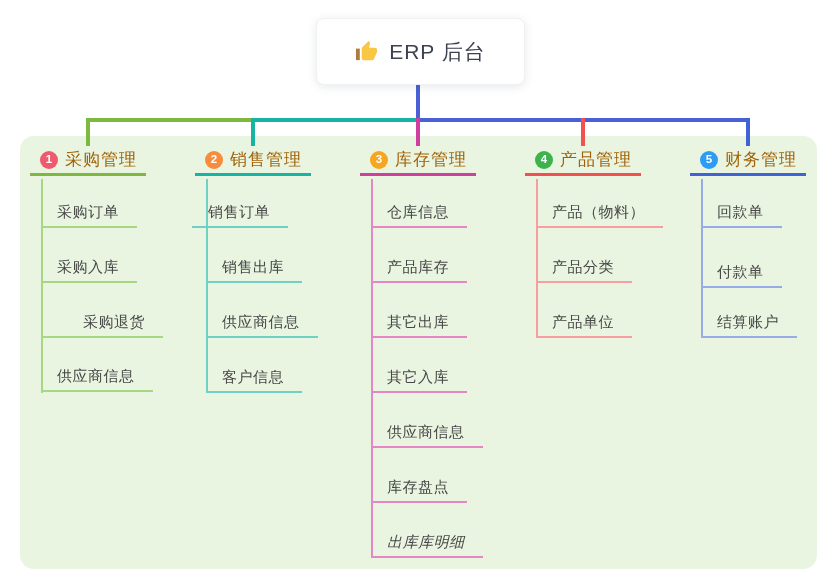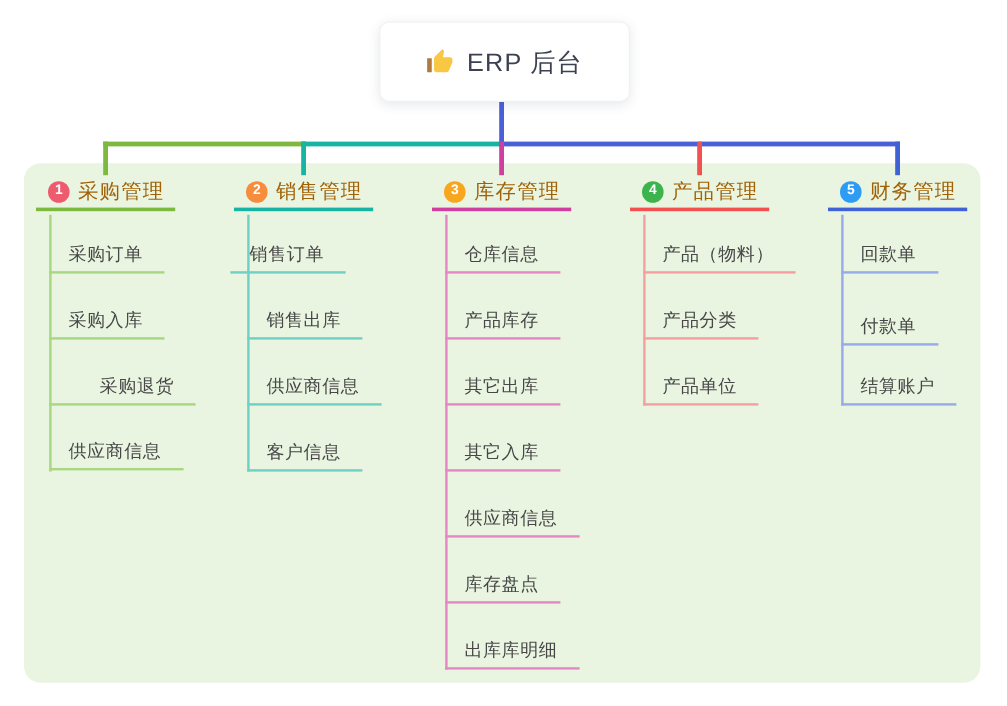--- a/index.html
+++ b/index.html
@@ -105,21 +105,21 @@
         <span class="branch-badge" style="background: rgb(247, 167, 31);">3</span>
         <span class="branch-label">库存管理</span>
       </div>
       <div class="trunk" style="left: 371px; top: 179px; height: 379px; background: rgb(230, 135, 197);"></div>
       <div class="child-node" style="left: 371px; top: 198px; border-bottom: 2px solid rgb(230, 135, 197);">仓库信息</div>
       <div class="child-node" style="left: 371px; top: 253px; border-bottom: 2px solid rgb(230, 135, 197);">产品库存</div>
       <div class="child-node" style="left: 371px; top: 308px; border-bottom: 2px solid rgb(230, 135, 197);">其它出库</div>
       <div class="child-node" style="left: 371px; top: 363px; border-bottom: 2px solid rgb(230, 135, 197);">其它入库</div>
       <div class="child-node" style="left: 371px; top: 418px; border-bottom: 2px solid rgb(230, 135, 197);">供应商信息</div>
       <div class="child-node" style="left: 371px; top: 473px; border-bottom: 2px solid rgb(230, 135, 197);">库存盘点</div>
-      <div class="child-node" style="left: 371px; top: 528px; border-bottom: 2px solid rgb(230, 135, 197);">出库库明细</div>
+      <div class="child-node" style="left: 371px; top: 528px; border-bottom: 2px solid rgb(230, 135, 197); font-style: italic;">出库库明细</div>
       <div class="branch-node" style="left: 525px; top: 146px; border-bottom: 3px solid rgb(242, 81, 79);">
         <span class="branch-badge" style="background: rgb(61, 179, 77);">4</span>
         <span class="branch-label">产品管理</span>
       </div>
       <div class="trunk" style="left: 536px; top: 179px; height: 159px; background: rgb(247, 159, 160);"></div>
       <div class="child-node" style="left: 536px; top: 198px; border-bottom: 2px solid rgb(247, 159, 160);">产品（物料）</div>
       <div class="child-node" style="left: 536px; top: 253px; border-bottom: 2px solid rgb(247, 159, 160);">产品分类</div>
       <div class="child-node" style="left: 536px; top: 308px; border-bottom: 2px solid rgb(247, 159, 160);">产品单位</div>
       <div class="branch-node" style="left: 690px; top: 146px; border-bottom: 3px solid rgb(63, 98, 215);">
         <span class="branch-badge" style="background: rgb(45, 156, 244);">5</span>

